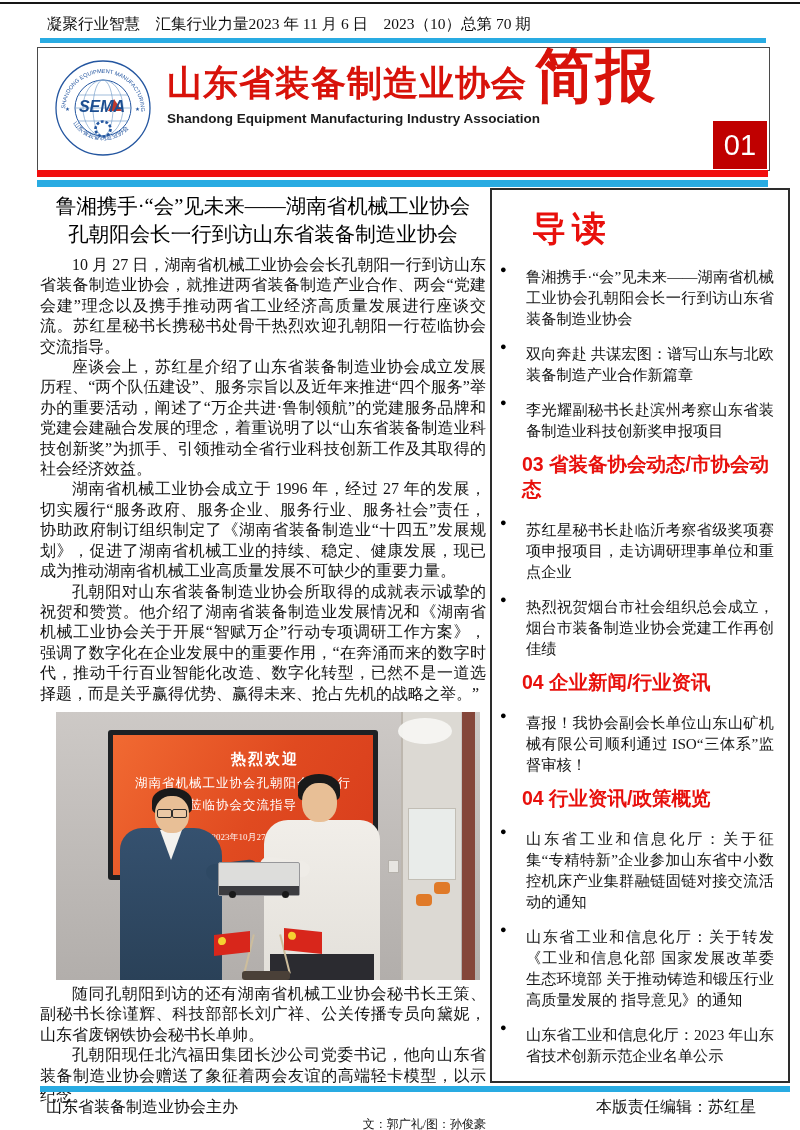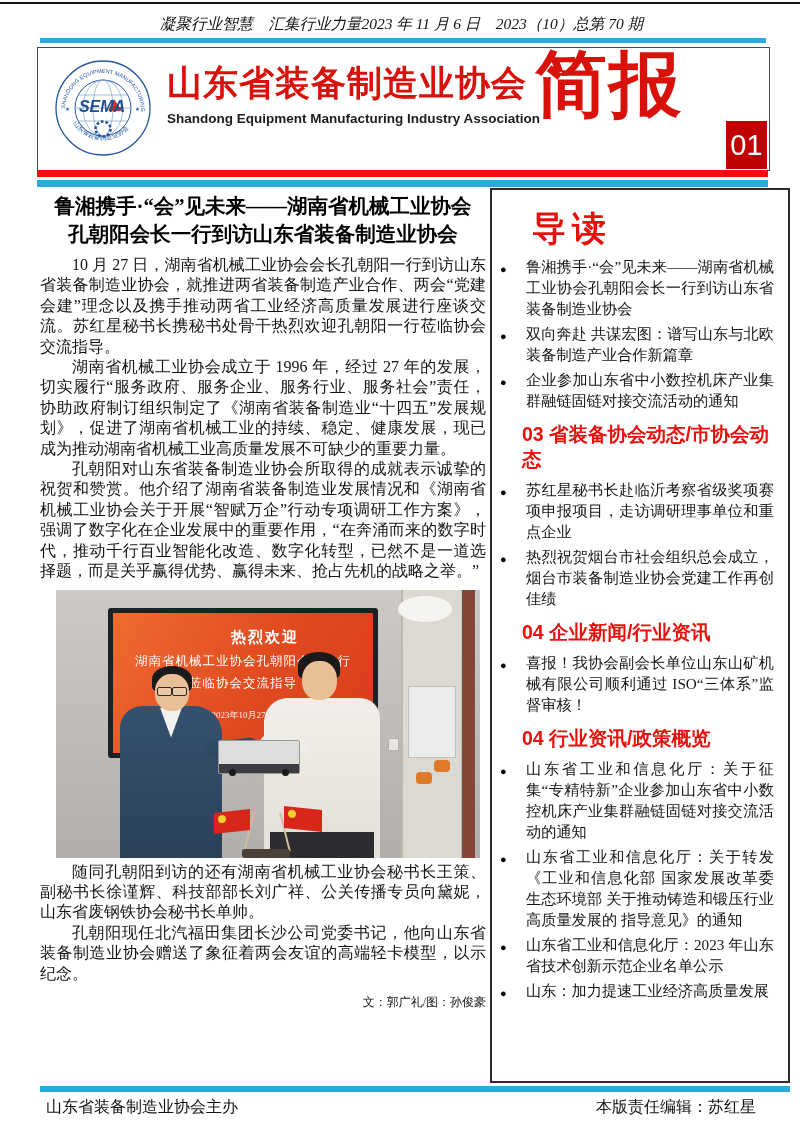--- a/index.html
+++ b/index.html
@@ -1,42 +1,42 @@
 <!DOCTYPE html>
 <html><head>
 <meta charset="utf-8">
 <style>
   html,body{margin:0;padding:0;background:#fff;}
   .page{position:relative;width:800px;height:1130px;background:#fff;overflow:hidden;
         font-family:"Liberation Serif","DejaVu Serif",serif;color:#141414;}
 
   
   .topline{position:absolute;top:2px;left:0;width:800px;height:2px;background:#161616;}
-  .topbar{position:absolute;top:14px;left:47px;right:44px;display:flex;justify-content:center;
-          font-size:15.5px;color:#111;font-style:italic;}
+  .topbar{position:absolute;top:14px;left:47px;right:44px;display:flex;justify-content:flex-start;
+          font-size:15.5px;color:#111;}
   .rule{position:absolute;}
   .rule.cyan{background:#29abe2;}
   .rule.red{background:#f10e0e;}
   .cyan-top{top:38px;left:40px;width:726px;height:5px;}
 
   
   .masthead{position:absolute;top:47px;left:37px;width:731px;height:122px;border:1px solid #4a4a4a;background:#fff;}
   .logo{position:absolute;left:16px;top:11px;}
   .titleblock{position:absolute;left:129px;top:17px;width:360px;}
   .org-cn{font-size:35px;font-weight:700;color:#d8120a;letter-spacing:1px;line-height:1.1;white-space:nowrap;}
   .org-en{margin-top:7px;font-family:"Liberation Sans","DejaVu Sans",sans-serif;font-size:13.5px;font-weight:600;color:#1c1c1c;white-space:nowrap;}
-  .bulletin{position:absolute;left:497px;top:-8px;font-size:72px;font-weight:700;color:#d8120a;line-height:1.25;letter-spacing:2px;}
-  .pageno{position:absolute;right:2px;bottom:1px;width:41px;height:48px;background:#c00000;color:#fff;
+  .bulletin{position:absolute;left:497px;top:-8px;font-size:59px;font-weight:700;color:#d8120a;line-height:1.25;letter-spacing:2px;}
+  .pageno{position:absolute;right:2px;bottom:1px;width:54px;height:48px;background:#c00000;color:#fff;
           font-family:"Liberation Sans","DejaVu Sans",sans-serif;font-size:29px;display:flex;align-items:center;justify-content:center;}
   .red-mid{top:170px;left:37px;width:731px;height:7px;}
   .cyan-mid{top:180px;left:37px;width:731px;height:7px;}
 
   
   .article{position:absolute;left:40px;top:192px;width:446px;}
-  .a-title{font-size:20.5px;font-weight:700;text-align:center;line-height:28px;color:#000;}
+  .a-title{font-size:20.5px;font-weight:400;text-align:center;line-height:28px;color:#000;}
   .para{font-size:16px;line-height:20.4px;text-align:justify;text-indent:2em;margin:0;}
   .para.first{margin-top:7px;}
   .byline{text-align:right;font-size:12px;line-height:18px;margin-top:9px;}
 
   
   .photo{position:relative;width:424px;height:268px;margin:8px 0 4px 16px;overflow:hidden;
          background:linear-gradient(180deg,#cdc9c6 0%,#bdb9b6 60%,#b2aeab 100%);}
   .ph-window{position:absolute;top:0;right:19px;width:58px;height:268px;background:#dcd9d3;border-left:2px solid #bdb7ae;}
   .ph-pane{position:absolute;top:96px;right:24px;width:46px;height:70px;background:#e9ecea;border:1px solid #c2beb5;}
   .ph-chair{position:absolute;width:16px;height:12px;background:#e07a28;border-radius:4px;}
@@ -73,21 +73,21 @@
 
   
   .guide{position:absolute;left:490px;top:188px;width:300px;height:895px;border:2px solid #2d2d2d;
          box-sizing:border-box;padding:8px 14px 8px 8px;overflow:hidden;background:#fff;}
   .g-title{font-family:"Liberation Sans","DejaVu Sans",sans-serif;font-size:34px;font-weight:700;color:#e8100c;
            letter-spacing:6px;margin:8px 0 4px 32px;}
   .g-head{font-family:"Liberation Sans","DejaVu Sans",sans-serif;font-size:19.5px;font-weight:700;color:#e8100c;
           line-height:25px;margin:11px 0 7px 22px;}
   .g-item{display:flex;font-size:15.2px;line-height:21px;margin:0 0 4px 0;}
   .g-dot{flex:0 0 26px;font-size:11px;padding-top:3px;color:#000;}
-  .g-text{flex:1;text-align:justify;}
+  .g-text{flex:1;text-align:justify;margin-top:10px;}
 
   
   .cyan-bot{top:1086px;left:40px;width:750px;height:6px;}
   .footer{position:absolute;top:1097px;left:46px;right:44px;display:flex;justify-content:space-between;font-size:16px;color:#111;}
 </style>
 </head>
 <body>
 
 <div class="page">
 
@@ -137,20 +137,21 @@
 
   <div class="rule red red-mid"></div>
   <div class="rule cyan cyan-mid"></div>
 
   <div class="article">
     <div class="a-title">
       <div>鲁湘携手·“会”见未来——湖南省机械工业协会</div>
       <div>孔朝阳会长一行到访山东省装备制造业协会</div>
     </div>
     <p class="para first">10 月 27 日，湖南省机械工业协会会长孔朝阳一行到访山东省装备制造业协会，就推进两省装备制造产业合作、两会“党建会建”理念以及携手推动两省工业经济高质量发展进行座谈交流。苏红星秘书长携秘书处骨干热烈欢迎孔朝阳一行莅临协会交流指导。</p>
+    <p class="para">座谈会上，苏红星介绍了山东省装备制造业协会成立发展历程、“两个队伍建设”、服务宗旨以及近年来推进“四个服务”举办的重要活动，阐述了“万企共进·鲁制领航”的党建服务品牌和党建会建融合发展的理念，着重说明了以“山东省装备制造业科技创新奖”为抓手、引领推动全省行业科技创新工作及其取得的社会经济效益。</p>
     <p class="para">湖南省机械工业协会成立于 1996 年，经过 27 年的发展，切实履行“服务政府、服务企业、服务行业、服务社会”责任，协助政府制订组织制定了《湖南省装备制造业“十四五”发展规划》，促进了湖南省机械工业的持续、稳定、健康发展，现已成为推动湖南省机械工业高质量发展不可缺少的重要力量。</p>
     <p class="para">孔朝阳对山东省装备制造业协会所取得的成就表示诚挚的祝贺和赞赏。他介绍了湖南省装备制造业发展情况和《湖南省机械工业协会关于开展“智赋万企”行动专项调研工作方案》，强调了数字化在企业发展中的重要作用，“在奔涌而来的数字时代，推动千行百业智能化改造、数字化转型，已然不是一道选择题，而是关乎赢得优势、赢得未来、抢占先机的战略之举。”</p>
 
     <div class="photo">
       <div class="ph-window"></div>
       <div class="ph-pane"></div>
       <div class="ph-chair" style="right:30px;top:170px;"></div>
       <div class="ph-chair" style="right:48px;top:182px;"></div>
       <div class="ph-door"></div>
       <div class="ph-light"></div>
@@ -213,21 +214,21 @@
       <div class="g-item">
         <span class="g-dot">●</span>
         <span class="g-text">鲁湘携手·“会”见未来——湖南省机械工业协会孔朝阳会长一行到访山东省装备制造业协会</span>
       </div>
       <div class="g-item">
         <span class="g-dot">●</span>
         <span class="g-text">双向奔赴 共谋宏图：谱写山东与北欧装备制造产业合作新篇章</span>
       </div>
       <div class="g-item">
         <span class="g-dot">●</span>
-        <span class="g-text">企业参加山东省中小数控机床产业集群融链固链对接交流活动的通知</span>
+        <span class="g-text">李光耀副秘书长赴滨州考察山东省装备制造业科技创新奖申报项目</span>
       </div>
     </div>
 
     <div>
       <div class="g-head">03 省装备协会动态/市协会动态</div>
       <div class="g-item">
         <span class="g-dot">●</span>
         <span class="g-text">苏红星秘书长赴临沂考察省级奖项赛项申报项目，走访调研理事单位和重点企业</span>
       </div>
       <div class="g-item">

